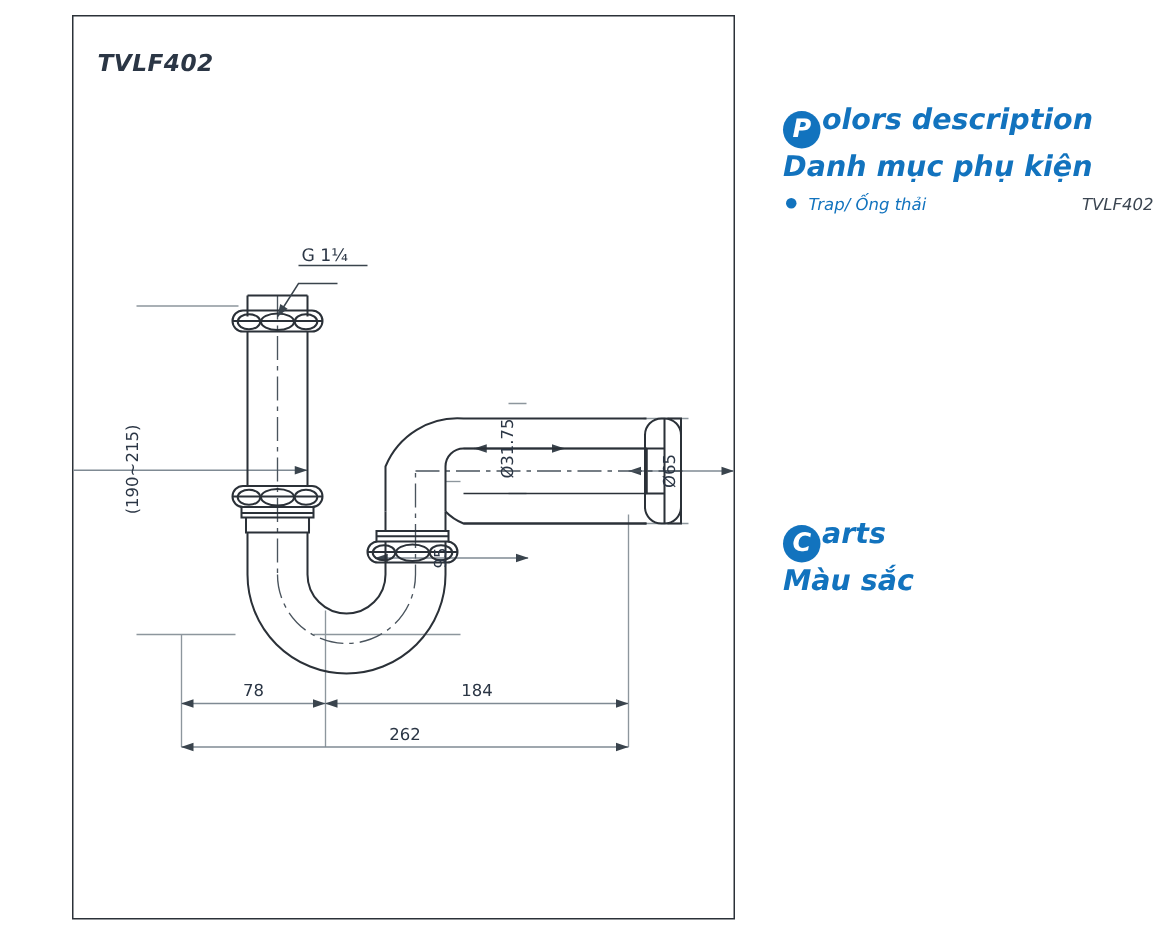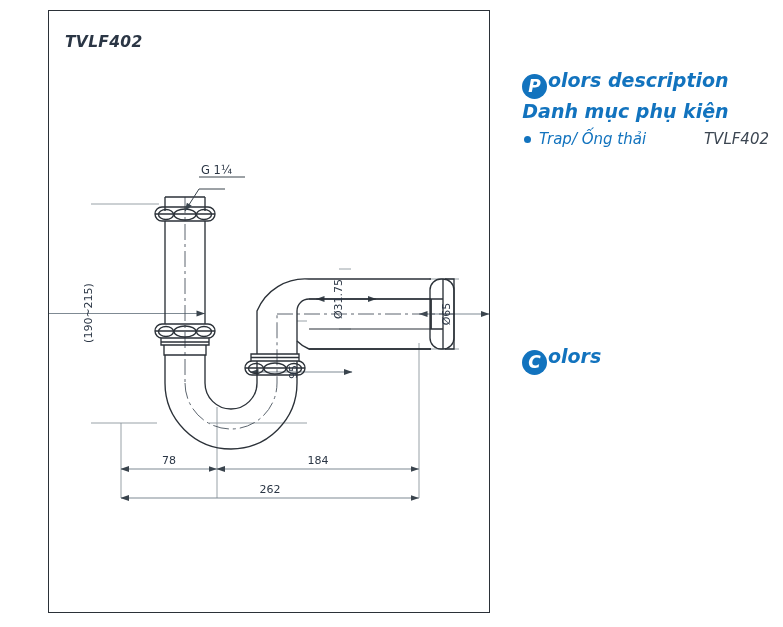--- a/index.html
+++ b/index.html
@@ -23,33 +23,33 @@
   #info-panel{
     position:absolute;left:510px;top:0;width:273px;height:627px;
   }
   .sec-heading{position:absolute;}
   .head-line1{
     font-size:19px;font-weight:bold;font-style:italic;color:#1273be;
     white-space:nowrap;line-height:25px;
   }
   .head-line2{
     font-size:19px;font-weight:bold;font-style:italic;color:#1273be;
-    white-space:nowrap;line-height:25px;text-align:right;
+    white-space:nowrap;line-height:25px;
   }
   .badge{
     display:inline-block;width:25px;height:25px;border-radius:50%;
     background:#1273be;color:#fff;font-size:17px;font-weight:bold;
     font-style:italic;text-align:center;line-height:25px;
     vertical-align:-5px;margin-right:1px;
   }
   #parts-heading{left:12px;top:68px;}
   #colors-heading{left:12px;top:344px;}
   .part-row{
     position:absolute;left:14px;top:130px;width:245px;
-    font-size:15px;font-style:italic;
+    font-size:11px;font-style:italic;
   }
   .part-bullet{
     display:inline-block;width:7px;height:7px;border-radius:50%;
     background:#1273be;margin-right:8px;vertical-align:1px;
   }
   .part-name{color:#1273be;}
   .part-code{position:absolute;right:0;top:0;color:#3c4652;}
   
   .dim-txt{font-family:"DejaVu Sans","Liberation Sans",sans-serif;
     font-size:11px;fill:#2b3645;}
@@ -211,16 +211,17 @@
     <div class="head-line2">Danh mục phụ kiện</div>
   </div>
 
   <div class="part-row">
     <span class="part-bullet"></span><span class="part-name">Trap/ Ống thải</span>
     <span class="part-code">TVLF402</span>
   </div>
 
   <div class="sec-heading" id="colors-heading">
     <div class="head-line1">
-      <span class="badge">C</span><span>olors</span>
+      <span class="badge">C</span><span>arts</span>
     </div>
+    <div class="head-line2">Màu sắc</div>
   </div>
 </div>
 
 </body></html>

